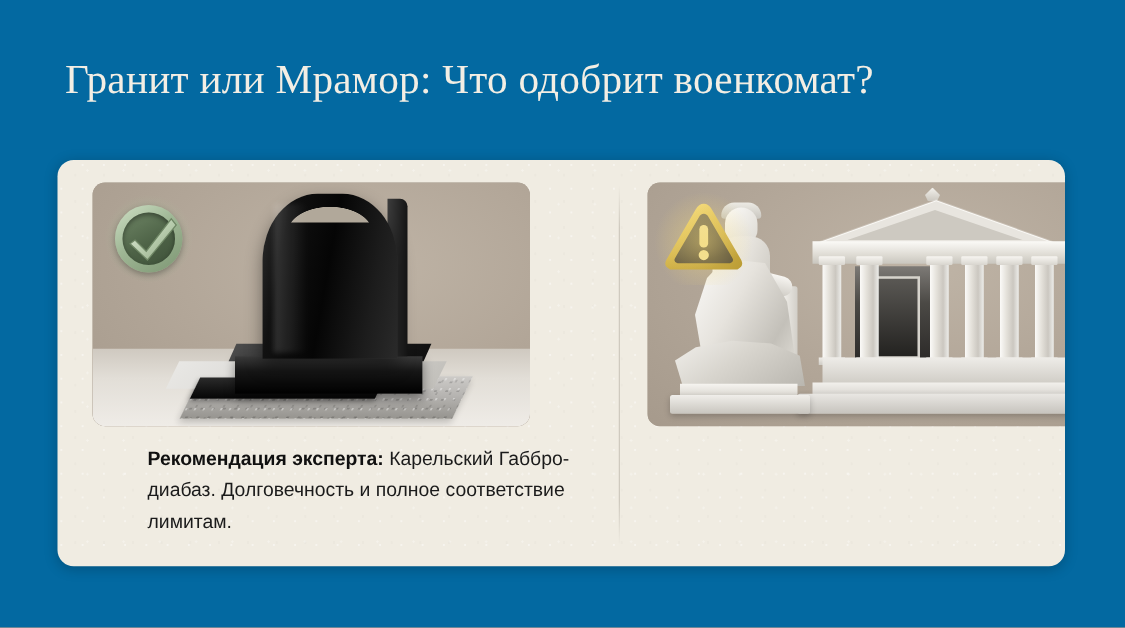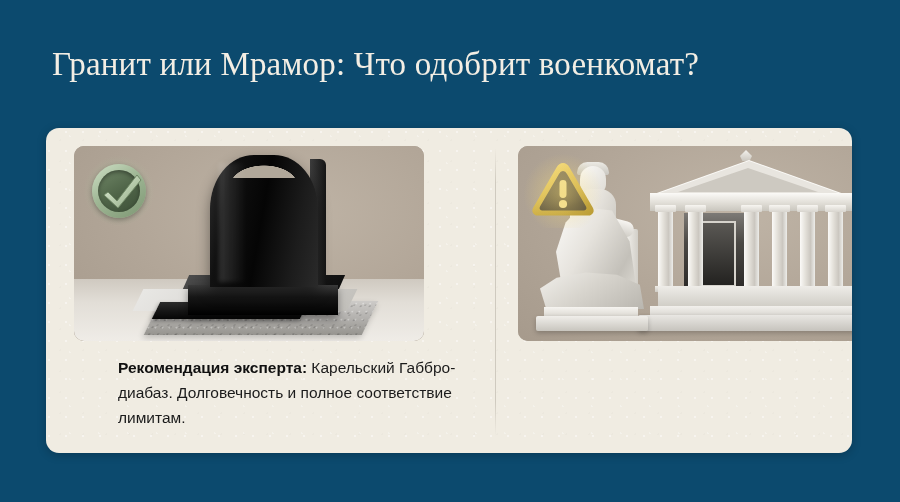--- a/index.html
+++ b/index.html
@@ -2,21 +2,21 @@
 <html><head>
 <meta charset="utf-8">
 <style>
   html,body{margin:0;padding:0;}
   body{
     width:900px;height:502px;overflow:hidden;
     background:#333f4b;
     font-family:"Liberation Sans", sans-serif;
     -webkit-font-smoothing:antialiased;
   }
-  .slide{position:relative;width:900px;height:502px;background:#0c4a6e;}
+  .slide{position:relative;width:900px;height:502px;background:#0369a1;}
 
   
   .title{
     position:absolute;left:52px;top:44px;width:800px;
     font-family:"Liberation Serif", serif;
     font-size:33px;line-height:40px;font-weight:400;
     color:#f3eee4;letter-spacing:.2px;white-space:nowrap;
   }
 
   

